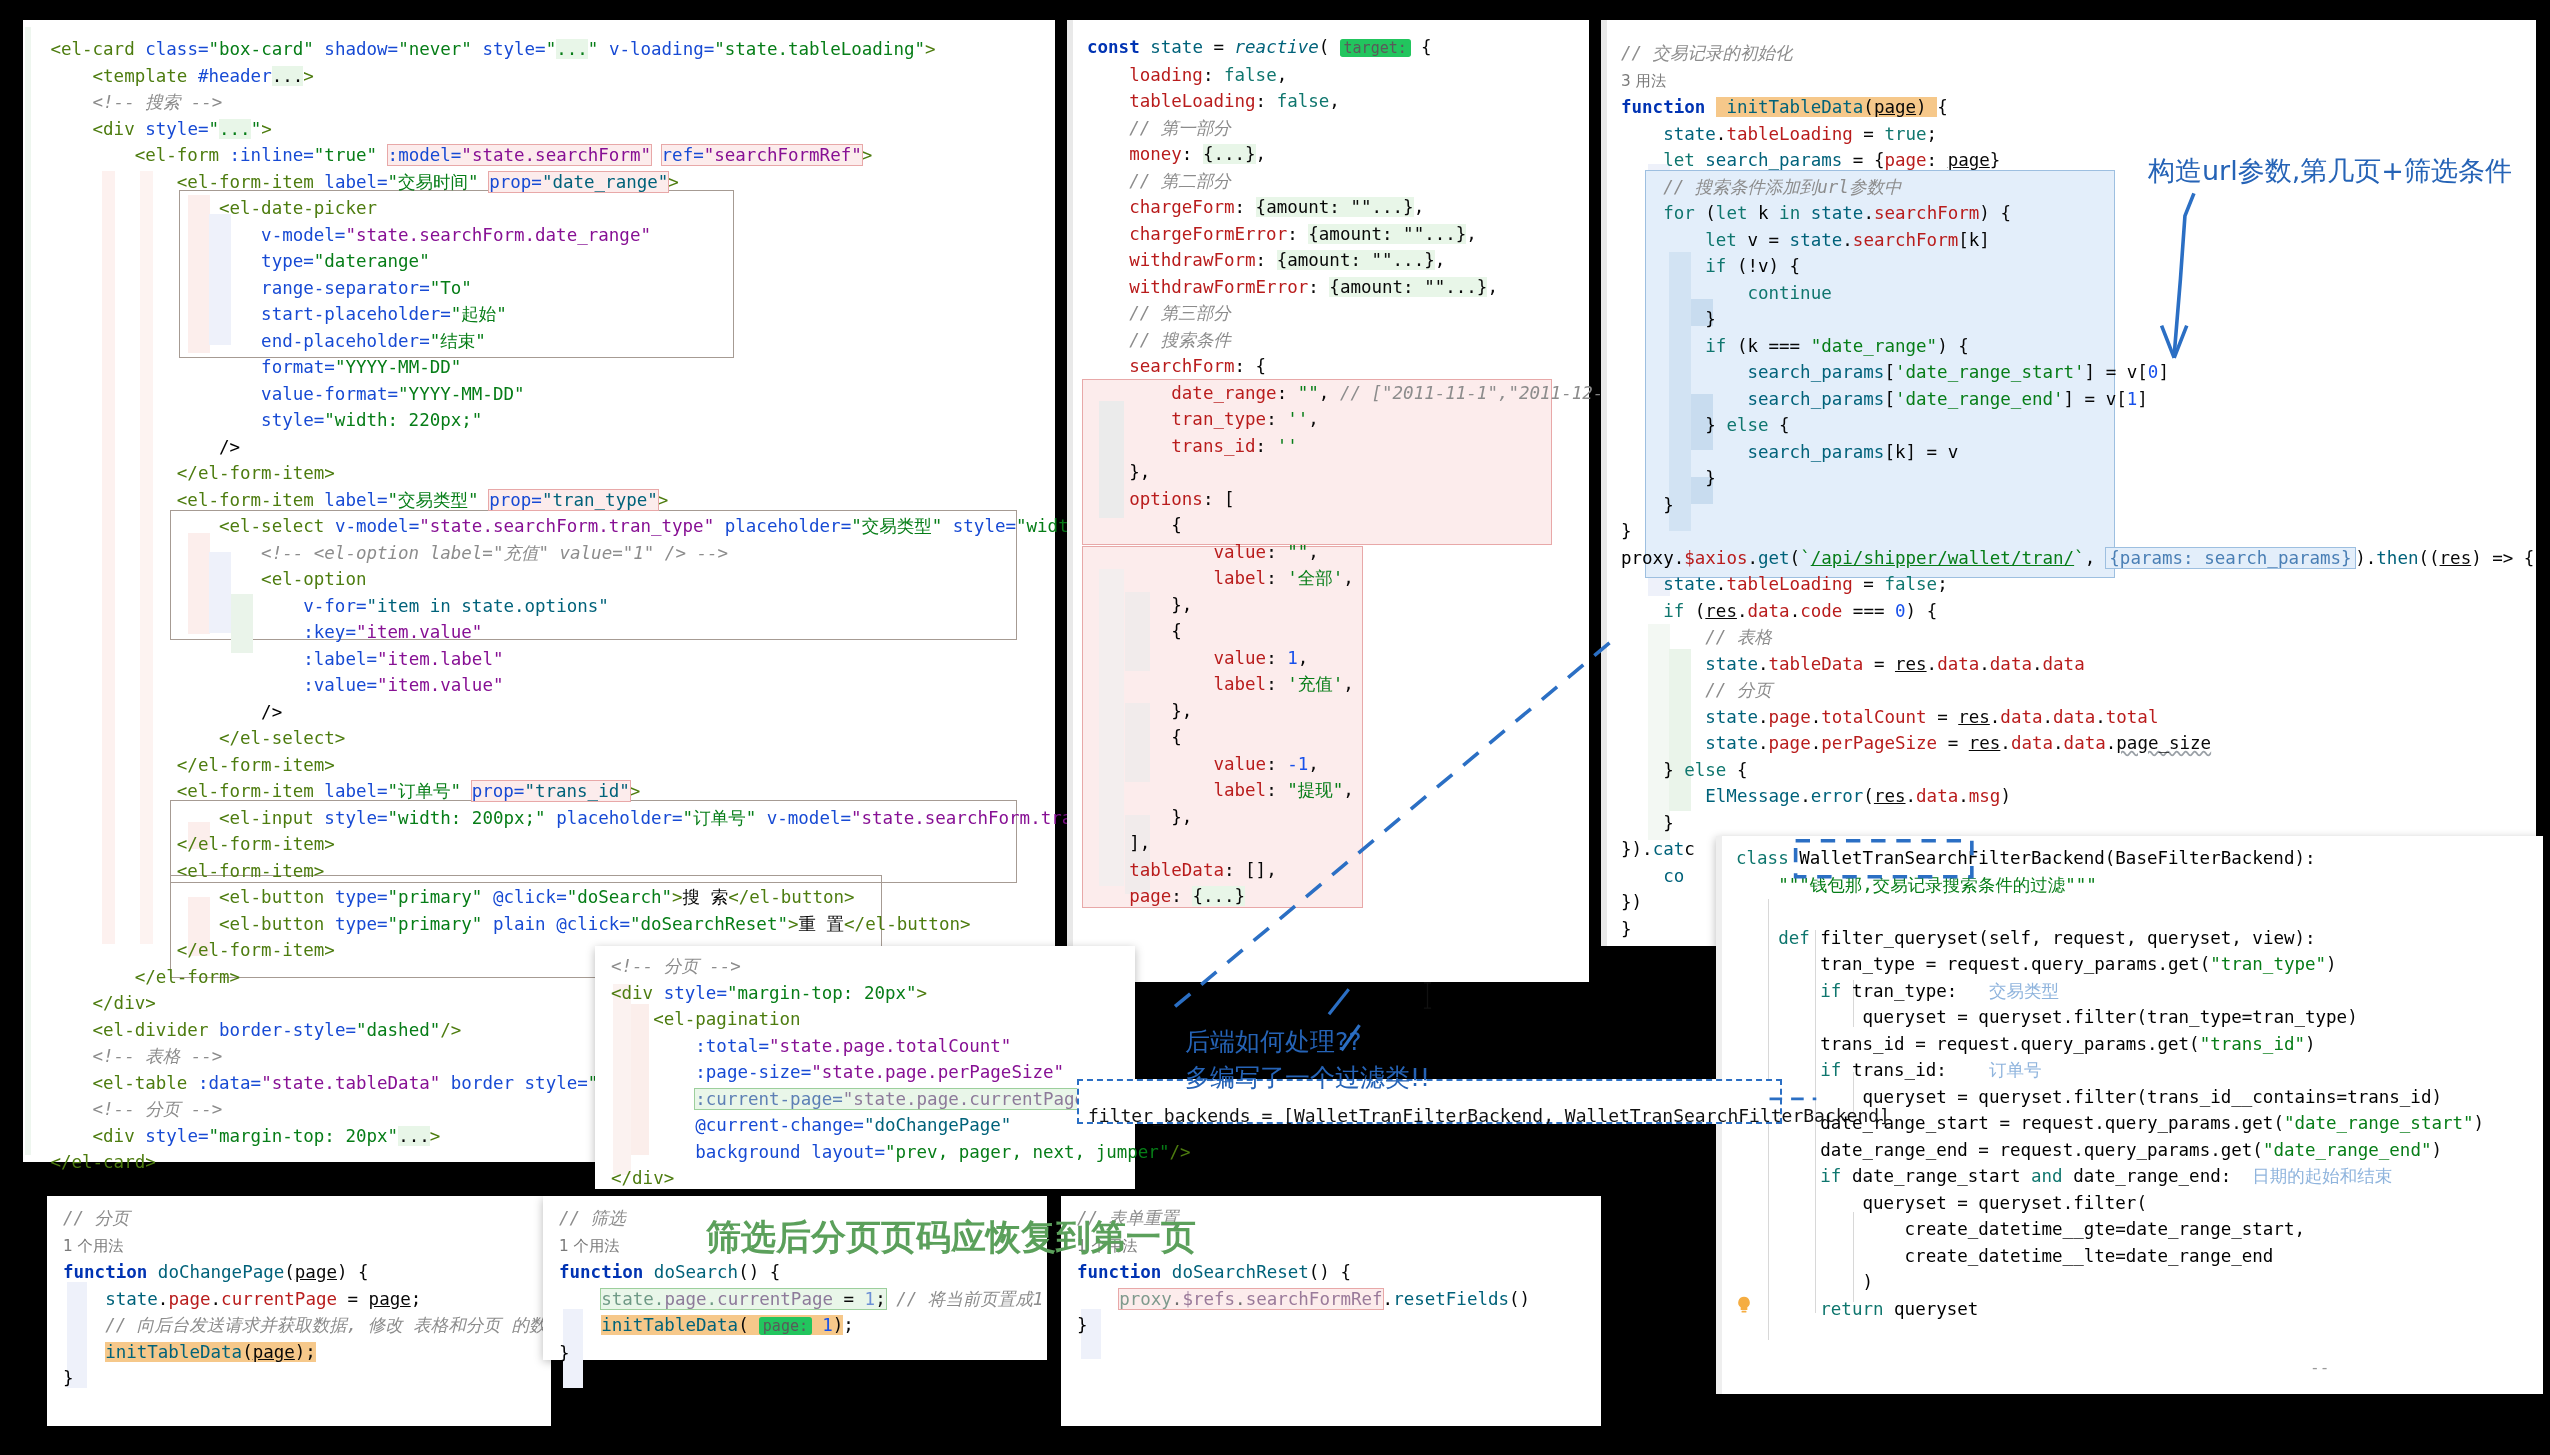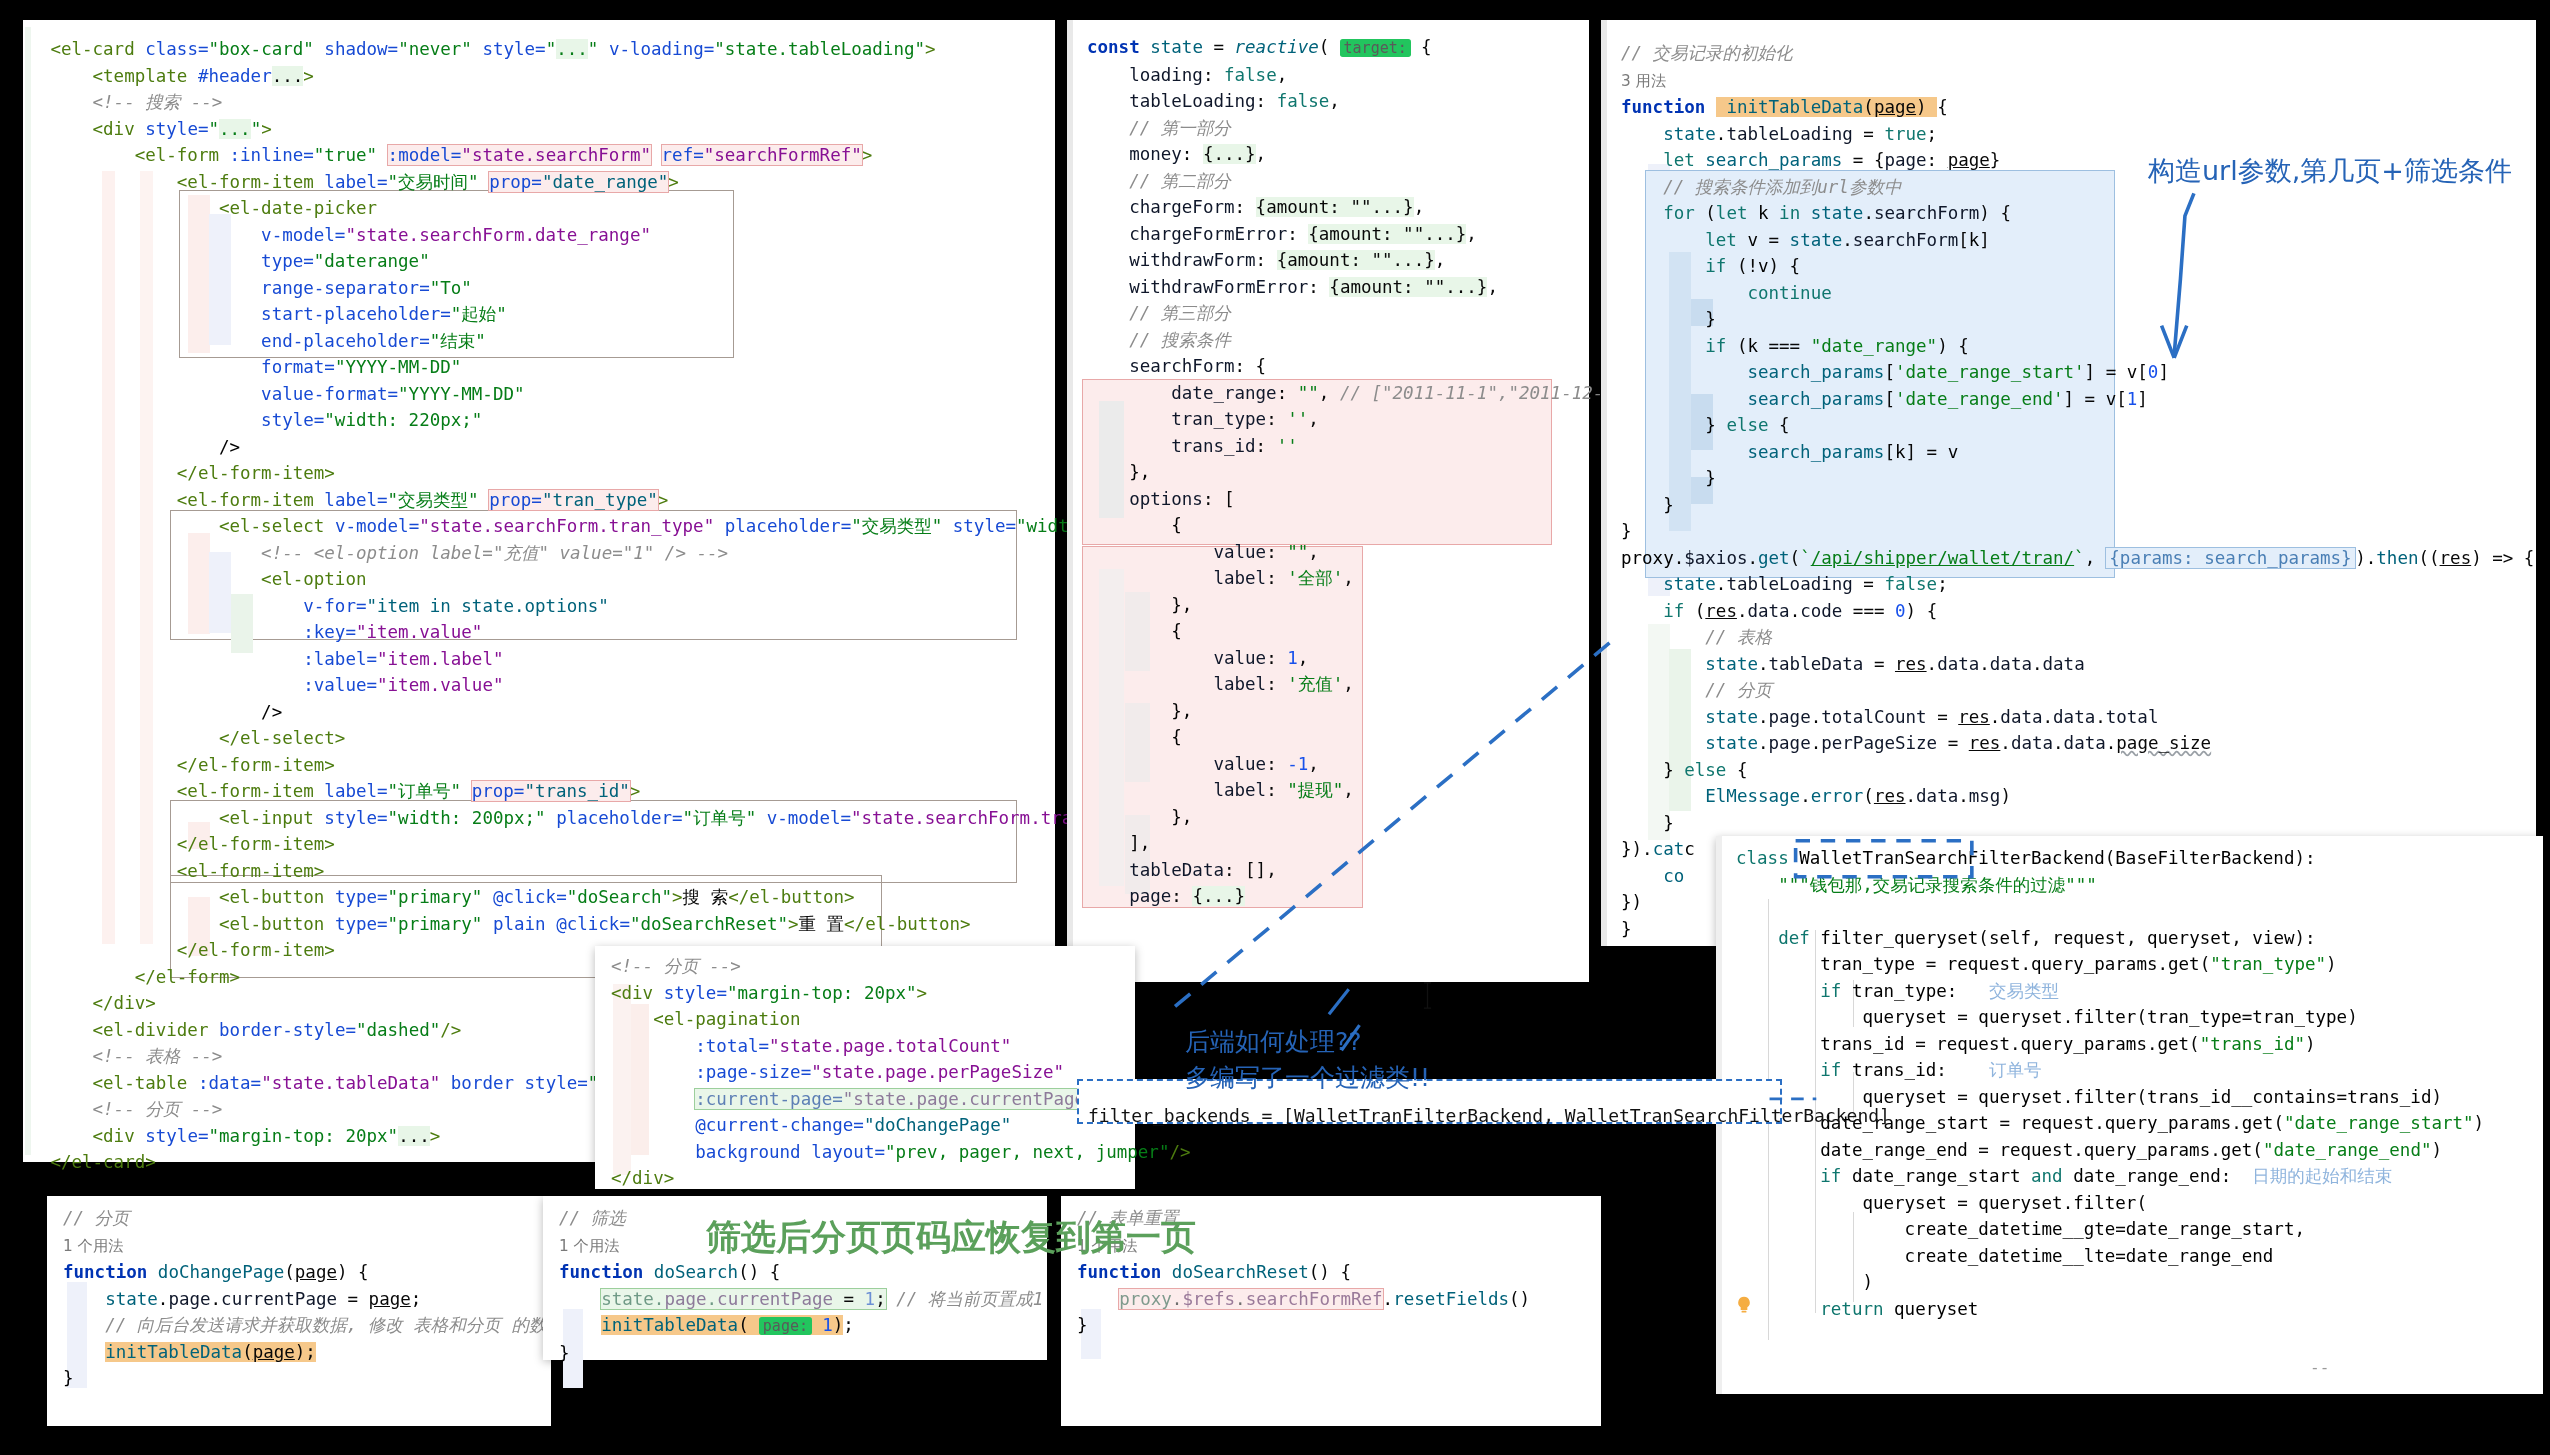--- a/index.html
+++ b/index.html
@@ -7,21 +7,21 @@
        font-family:"DejaVu Sans Mono",monospace;}
   .panel{position:absolute;background:#ffffff;box-shadow:0 1.8px 9px rgba(0,0,0,.28);}
   .code{white-space:pre;color:#080808;margin-top:28px;}
   
   .tag{color:#4d7c0f}
   .attr{color:#174ad4}
   .str{color:#067d17}
   .com{color:#8c8c8c;font-style:italic}
   .kw{color:#0033b3;font-weight:bold}
   .kw2{color:#0f766e}
-  .prop{color:#0f172a}
+  .prop{color:#b91c1c}
   .fn{color:#00627a}
   .num{color:#1750eb}
   .var{color:#000000}
   .purple{color:#871094}
   .teal{color:#00627a}
   .hl-green{background:#e8f6e8}
   .hl-orange{background:#f6c88a}
   .param{background:#22c55e;color:#5a5a5a;border-radius:2.7px;padding:0 3.6px;font-size:.86em}
   .under{text-decoration:underline;text-decoration-style:solid}
   .wavy{text-decoration:underline;text-decoration-style:wavy;text-decoration-color:#9aa0a6}

